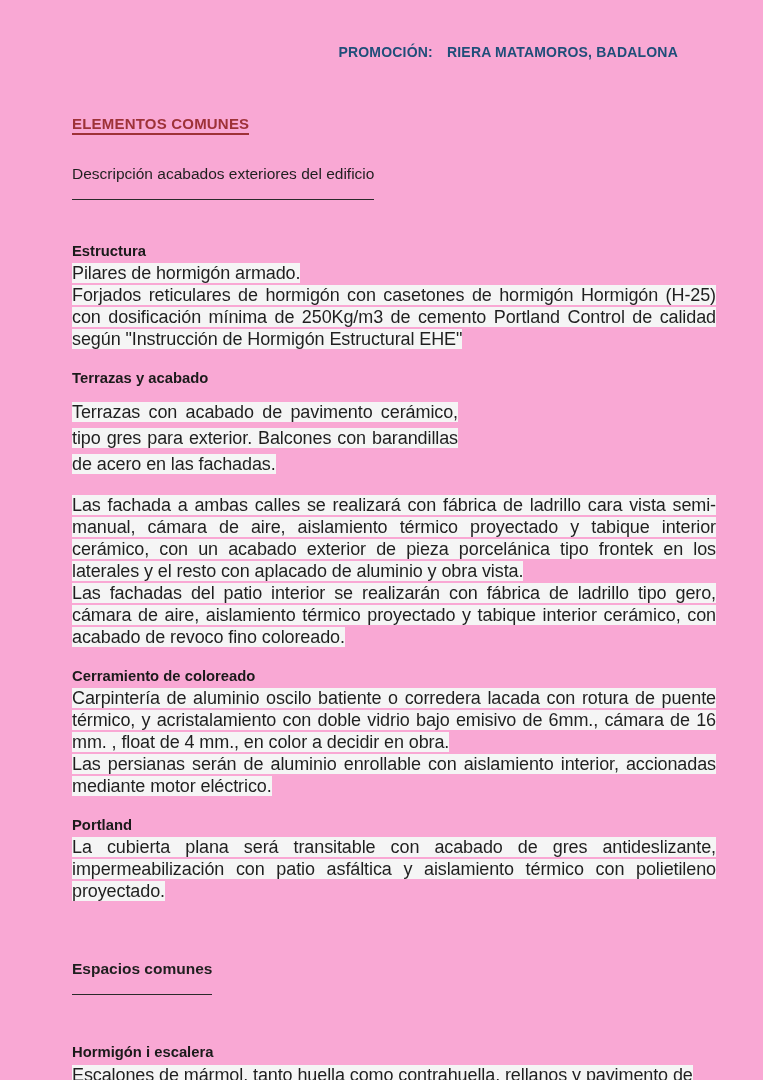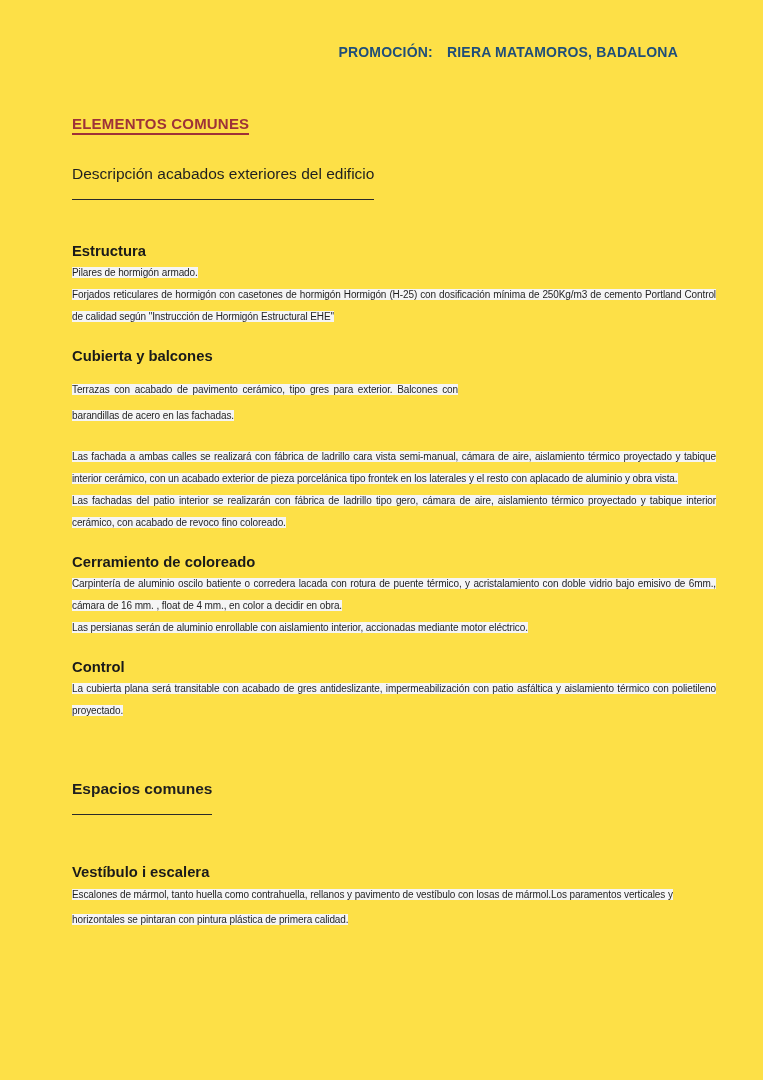--- a/index.html
+++ b/index.html
@@ -1,21 +1,21 @@
 <!DOCTYPE html>
 <html><head>
 <meta charset="utf-8">
 <style>
   * { margin: 0; padding: 0; box-sizing: border-box; }
   html, body { background: #ffffff; }
   .page {
     position: relative;
     width: 763px;
     height: 1080px;
-    background: #fde047;
+    background: #f9a8d4;
     font-family: "Liberation Sans", sans-serif;
     color: #1f1f1f;
     overflow: hidden;
   }
   .content {
     padding: 44px 47px 0 72px;
   }
   
   .doc-header {
     text-align: right;
@@ -53,21 +53,21 @@
   .subheading.second { margin-top: 58px; margin-bottom: 46px; font-weight: bold; }
   
   .section { margin-bottom: 17px; }
   .section h3 {
     font-size: 14.8px;
     font-weight: bold;
     color: #1a1a1a;
     line-height: 22px;
   }
   .section p {
-    font-size: 10px;
+    font-size: 18px;
     line-height: 22px;
     letter-spacing: -0.1px;
     color: #1f1f1f;
   }
   .section p.just { text-align: justify; }
   .section p .scan {
     background: #f5f5f5;
     box-decoration-break: clone;
     -webkit-box-decoration-break: clone;
   }
@@ -98,43 +98,43 @@
       <span>Descripción acabados exteriores del edificio</span>
     </h2>
 
     <div class="section">
       <h3>Estructura</h3>
       <p><span class="scan">Pilares de hormigón armado.</span></p>
       <p class="just"><span class="scan">Forjados reticulares de hormigón con casetones de hormigón Hormigón (H-25) con dosificación mínima de 250Kg/m3 de cemento Portland Control de calidad según "Instrucción de Hormigón Estructural EHE"</span></p>
     </div>
 
     <div class="section narrow">
-      <h3>Cubierta y balcones</h3>
+      <h3>Terrazas y acabado</h3>
       <p class="just"><span class="scan">Terrazas con acabado de pavimento cerámico, tipo gres para exterior. Balcones con barandillas de acero en las fachadas.</span></p>
     </div>
 
     <div class="section">
       <p class="just"><span class="scan">Las fachada a ambas calles se realizará con fábrica de ladrillo cara vista semi-manual, cámara de aire, aislamiento térmico proyectado y tabique interior cerámico, con un acabado exterior de pieza porcelánica tipo frontek en los laterales y el resto con aplacado de aluminio y obra vista.</span></p>
       <p class="just"><span class="scan">Las fachadas del patio interior se realizarán con fábrica de ladrillo tipo gero, cámara de aire, aislamiento térmico proyectado y tabique interior cerámico, con acabado de revoco fino coloreado.</span></p>
     </div>
 
     <div class="section">
       <h3>Cerramiento de coloreado</h3>
       <p class="just"><span class="scan">Carpintería de aluminio oscilo batiente o corredera lacada con rotura de puente térmico, y acristalamiento con doble vidrio bajo emisivo de 6mm., cámara de 16 mm. , float de 4 mm., en color a decidir en obra.</span></p>
       <p class="just"><span class="scan">Las persianas serán de aluminio enrollable con aislamiento interior, accionadas mediante motor eléctrico.</span></p>
     </div>
 
     <div class="section">
-      <h3>Control</h3>
+      <h3>Portland</h3>
       <p class="just"><span class="scan">La cubierta plana será transitable con acabado de gres antideslizante, impermeabilización con patio asfáltica y aislamiento térmico con polietileno  proyectado.</span></p>
     </div>
 
     <h2 class="subheading second">
       <span>Espacios comunes</span>
     </h2>
 
     <div class="section ragged">
-      <h3>Vestíbulo i escalera</h3>
+      <h3>Hormigón i escalera</h3>
       <p><span class="scan">Escalones de mármol, tanto huella como contrahuella, rellanos y pavimento de vestíbulo con losas de mármol.Los paramentos verticales y horizontales se pintaran con pintura plástica de primera calidad.</span></p>
     </div>
 
   </div>
 </div>
 
 </body></html>

